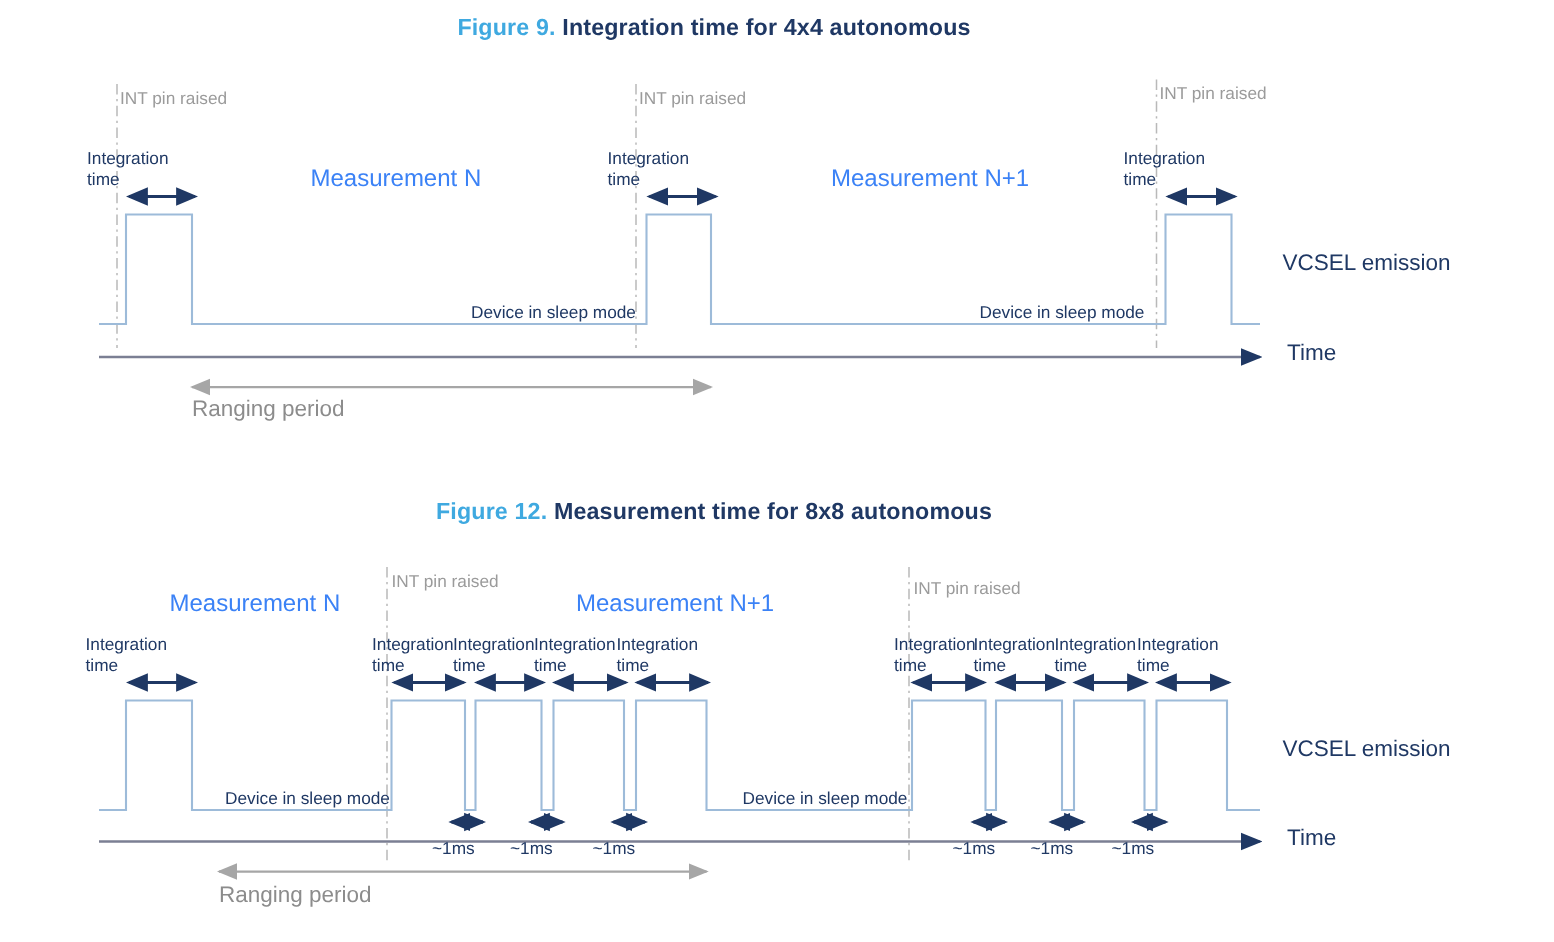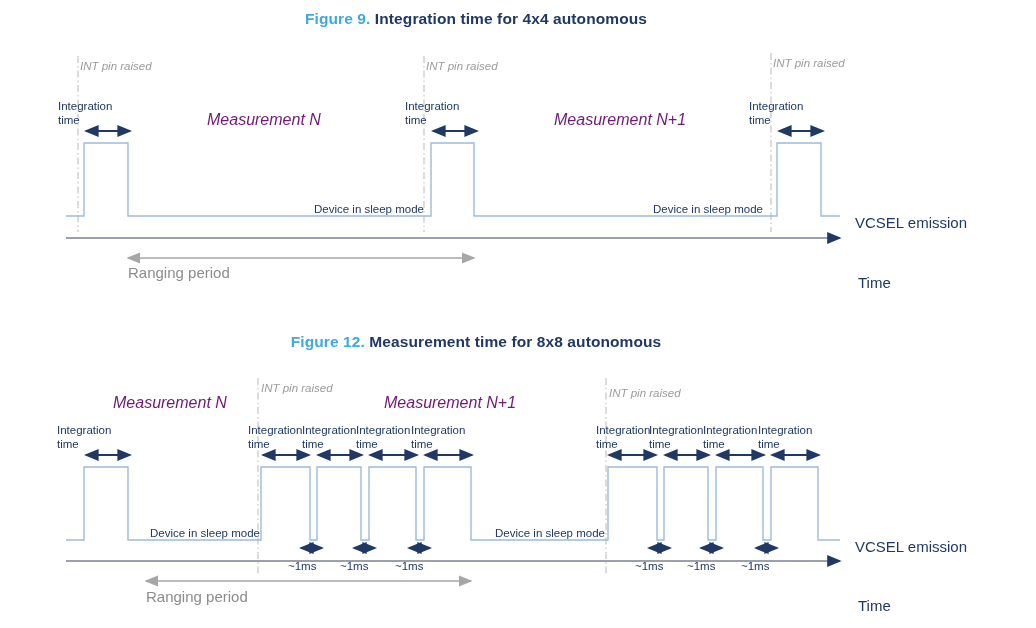--- a/index.html
+++ b/index.html
@@ -11,26 +11,26 @@
   .fig-title{
     position:absolute;left:0;width:952px;text-align:center;
     font-size:15.5px;font-weight:bold;letter-spacing:.1px;
   }
   .fig-title .num{color:#3fa9e0;}
   .fig-title .txt{color:#1f3864;}
 
   .layer{position:absolute;left:0;top:0;width:1036px;height:628px;pointer-events:none;}
 
   .lbl{position:absolute;font-size:11.5px;line-height:13px;white-space:nowrap;}
-  .lbl-int{color:#9b9b9b;font-size:11.5px;font-style:italic;}
-  .lbl-meas{color:#701a75;font-style:italic;font-size:16px;}
+  .lbl-int{color:#9b9b9b;font-size:11.5px;}
+  .lbl-meas{color:#3b82f6;font-size:16px;}
   .lbl-sleep{color:#1f3864;font-size:11.5px;}
   .lbl-itime{color:#1f3864;font-size:11.5px;text-align:left;line-height:13.5px;}
   .lbl-ms{color:#1f3864;font-size:11.5px;}
-  .lbl-axis{color:#1f3864;font-size:15px;margin-top:47px;}
+  .lbl-axis{color:#1f3864;font-size:15px;}
   .lbl-range{color:#8c8c8c;font-size:15px;width:100%;}
   .range-wrap{position:absolute;}
 </style>
 </head>
 <body>
 
 <div class="fig-title" style="top:10px;">
   <span class="num">Figure 9.</span>
   <span class="txt">Integration time for 4x4 autonomous</span>
 </div>

